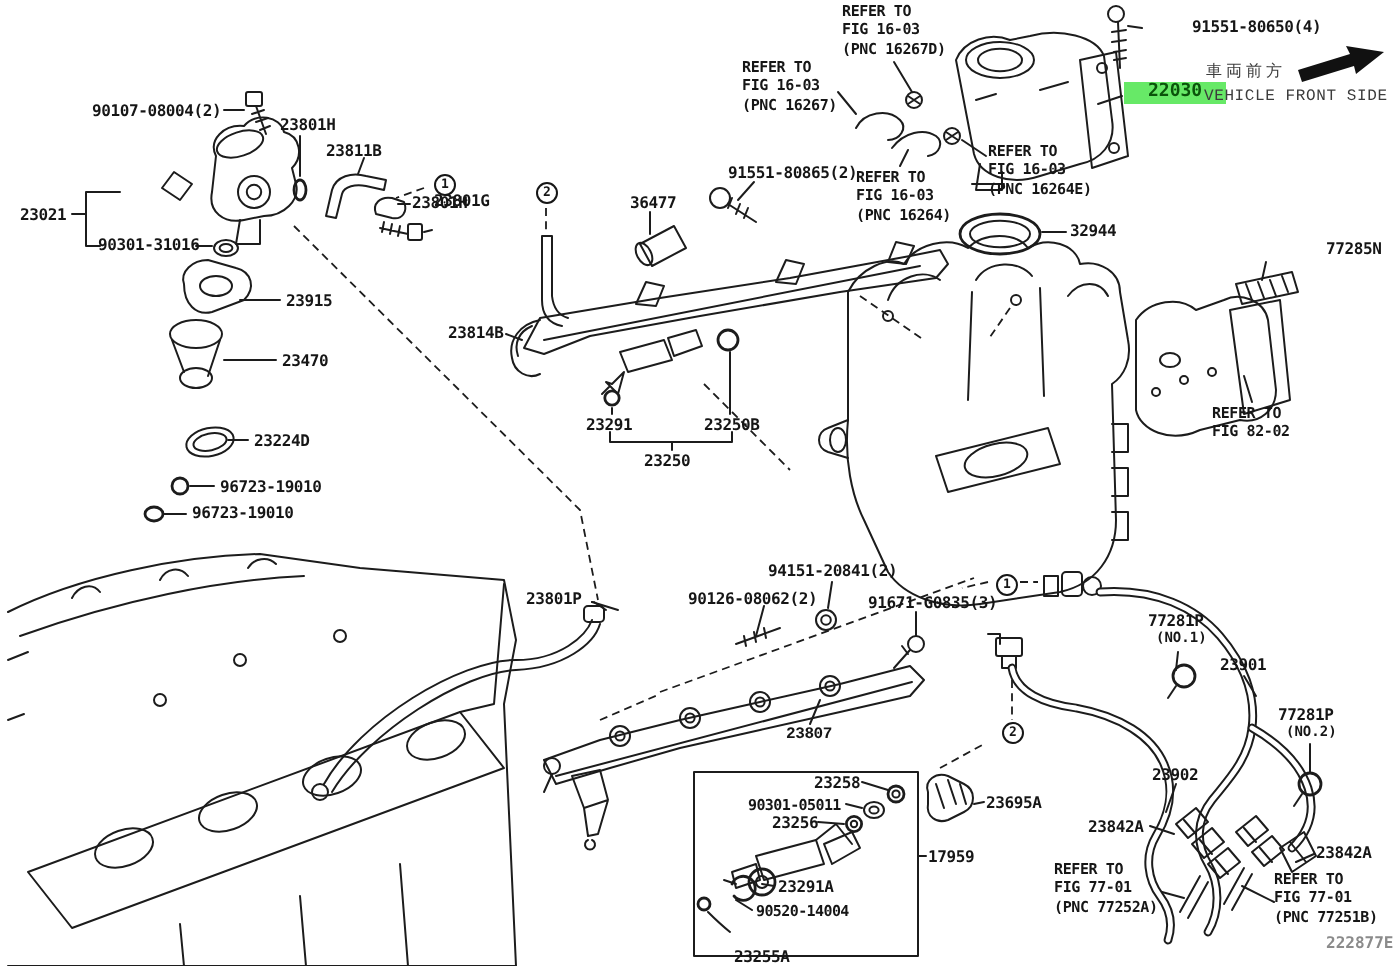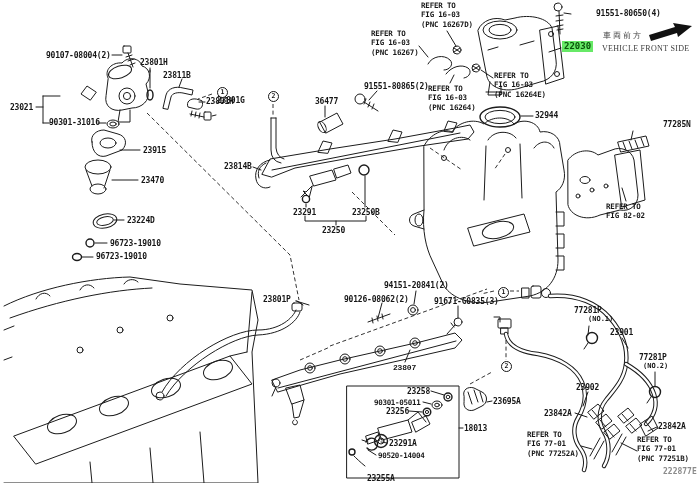--- a/index.html
+++ b/index.html
@@ -4,23 +4,23 @@
 <style>
   html,body{margin:0;padding:0;background:#fff;}
   .stage{position:relative;width:700px;height:483px;background:#ffffff;overflow:hidden;
          font-family:"DejaVu Sans Mono", monospace;}
   .art{position:absolute;left:0;top:0;}
   .lbl{position:absolute;white-space:pre;color:#161616;z-index:3;}
   .part{font-weight:700;font-size:8px;letter-spacing:-0.2px;}
   .part-sm{font-weight:700;font-size:7.5px;letter-spacing:-0.3px;}
   .ref{font-weight:700;font-size:7.5px;line-height:1.25;letter-spacing:-0.2px;}
   .sub{font-weight:700;font-size:7px;}
-  .part-hl{font-weight:700;font-size:9px;background:#67e967;color:#0b540b;padding:0 2px;line-height:11px;}
+  .part-hl{font-weight:700;font-size:9px;background:#67e967;color:#0b540b;padding:0 12px;line-height:11px;}
   .jp{font-size:8px;color:#3c3c3c;letter-spacing:2px;font-family:"DejaVu Sans",sans-serif;}
-  .en{font-size:8px;color:#3c3c3c;letter-spacing:0.3px;font-family:Liberation Serif, serif;}
+  .en{font-size:8px;color:#3c3c3c;letter-spacing:0.3px;font-family:Liberation Mono, monospace;}
   .code{font-size:8px;color:#8b8b8b;font-weight:700;}
   .bubble{width:9px;height:9px;border:1.1px solid #161616;border-radius:50%;
           font-size:6.5px;font-weight:700;text-align:center;line-height:9px;background:#fff;}
   svg{display:block;}
   .s{stroke:#1c1c1c;fill:none;stroke-width:1;stroke-linecap:round;stroke-linejoin:round;}
   .s2{stroke:#1c1c1c;fill:none;stroke-width:1.4;stroke-linecap:round;stroke-linejoin:round;}
   .d{stroke:#1c1c1c;fill:none;stroke-width:0.9;stroke-dasharray:4 2.6;}
   .hose{stroke:#1c1c1c;fill:none;stroke-width:4.4;stroke-linecap:round;}
   .hosein{stroke:#ffffff;fill:none;stroke-width:2.4;stroke-linecap:round;}
   .blk{fill:#111;stroke:none;}
@@ -339,24 +339,24 @@
       <div class="lbl part" style="left: 344px; top: 295px;">90126-08062(2)</div>
       <div class="lbl part" style="left: 384px; top: 281px;">94151-20841(2)</div>
       <div class="lbl part" style="left: 434px; top: 297px;">91671-G0835(3)</div>
       <div class="lbl part" style="left: 393px; top: 363px; font-family: Liberation Mono, monospace;">23807</div>
       <div class="lbl part" style="left: 407px; top: 387px;">23258</div>
       <div class="lbl part-sm" style="left: 374px; top: 398px;">90301-05011</div>
       <div class="lbl part" style="left: 386px; top: 407px;">23256</div>
       <div class="lbl part" style="left: 389px; top: 439px;">23291A</div>
       <div class="lbl part-sm" style="left: 378px; top: 451px;">90520-14004</div>
       <div class="lbl part" style="left: 367px; top: 474px;">23255A</div>
-      <div class="lbl part" style="left: 464px; top: 424px;">18013</div>
+      <div class="lbl part" style="left: 464px; top: 424px;">17959</div>
       <div class="lbl part" style="left: 493px; top: 397px;">23695A</div>
       <div class="lbl part" style="left: 574px; top: 306px;">77281P</div>
-      <div class="lbl sub" style="left: 578px; top: 315px; margin-left: 10px;">(NO.1)</div>
+      <div class="lbl sub" style="left: 578px; top: 315px;">(NO.1)</div>
       <div class="lbl part" style="left: 610px; top: 328px;">23901</div>
       <div class="lbl part" style="left: 639px; top: 353px;">77281P</div>
       <div class="lbl sub" style="left: 643px; top: 362px;">(NO.2)</div>
       <div class="lbl part" style="left: 576px; top: 383px;">23902</div>
       <div class="lbl part" style="left: 544px; top: 409px;">23842A</div>
       <div class="lbl part" style="left: 658px; top: 422px;">23842A</div>
       <div class="lbl ref" style="left: 527px; top: 430px;">REFER TO
 FIG 77-01
 (PNC 77252A)</div>
       <div class="lbl ref" style="left: 637px; top: 435px;">REFER TO

